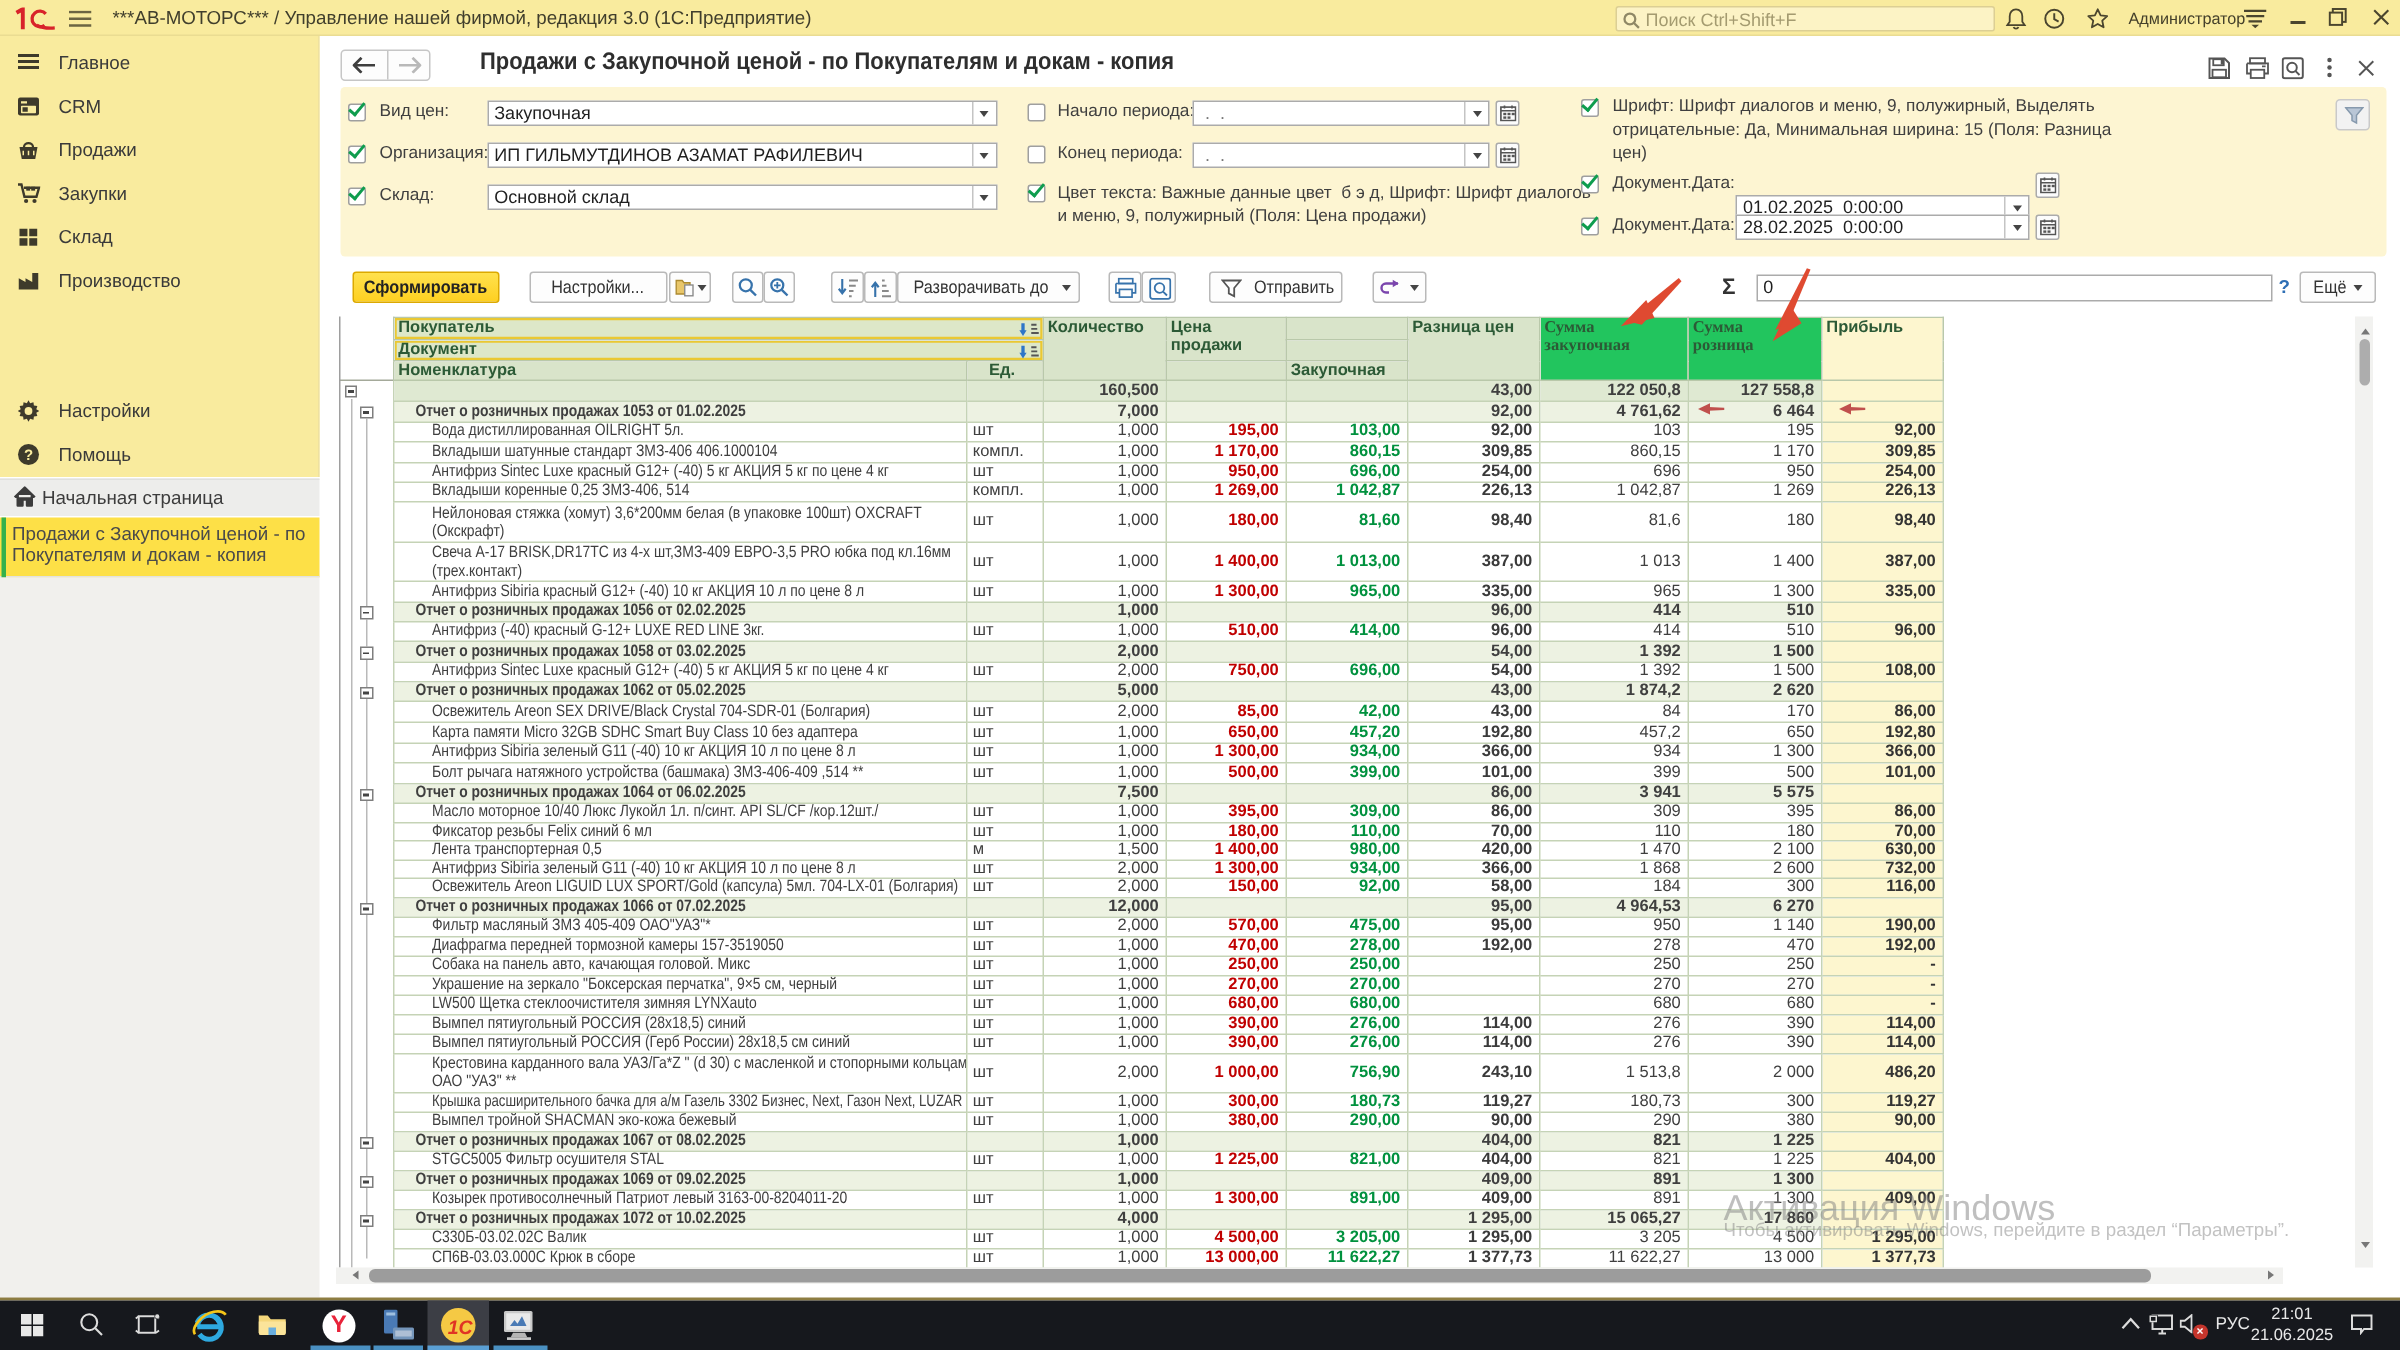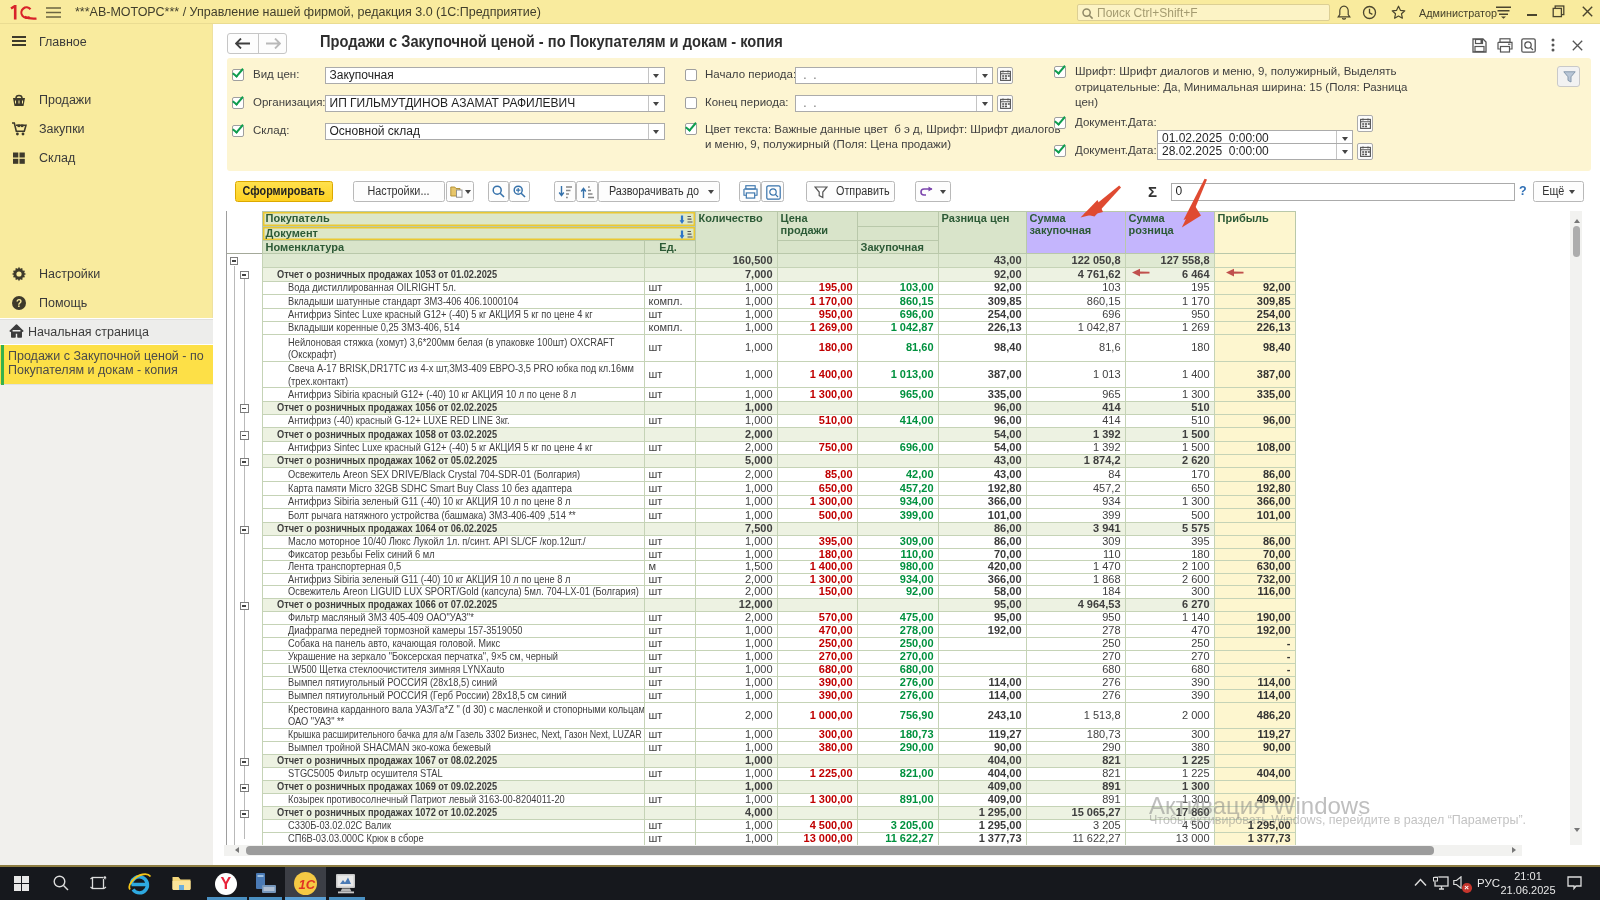--- a/index.html
+++ b/index.html
@@ -85,21 +85,21 @@
 .gt { font-weight:bold; color:#1e5c40; }
 table.rep td.pr { color:#c00000; font-weight:bold; }
 table.rep td.pg { color:#00913e; font-weight:bold; }
 table.rep td.db { font-weight:bold; color:#3a3a3a; }
 table.rep td.py { background:#fdf6cf; }
 table.rep td.pb { font-weight:bold; color:#333; }
 table.rep td.nm.two { white-space:normal; line-height:12.4px; padding-top:0; }
 
 table.rep td.h { background:#d9e4ca; border:1px solid #b9c8aa; font-size:11px; font-weight:bold;
   color:#2c5a36; vertical-align:top; padding:0 3px; white-space:normal; line-height:12px; }
-table.rep td.h.dk { background:#c4b5fd; }
+table.rep td.h.dk { background:#22c55e;font-family:Liberation Serif, serif; }
 table.rep td.h.hy { background:#fdf6cf; color:#2c5a36; }
 table.rep td.h.sel { background:#dde7c8; box-shadow:inset 0 0 0 1.5px #eac832; position:relative; }
 .sorti { position:absolute; right:2px; top:2.5px; }
 .xbox { position:absolute; width:8.5px; height:8.5px; background:#fff; border:1px solid #7e7e7e; }
 .xbox span { position:absolute; left:1.2px; top:2.6px; width:4px; height:1.4px; background:#444; }
 .vline { position:absolute; background:#b9b9b9; width:1px; }
 
 
 .sb { position:absolute; background:#f2f2f0; }
 .sbthumb { position:absolute; background:#adadad; border-radius:4px; }
@@ -158,20 +158,29 @@
       <path d="M0.8 0.8 L10.2 10.2 M10.2 0.8 L0.8 10.2" stroke="#4a452e" stroke-width="1.4"></path>
     </svg>
 </div>
 
 <div id="sidebar">
 <div class="mi" style="top:4px">
       <span class="mic"><svg width="16" height="16" viewBox="0 0 16 16">
           <path d="M1 3h14M1 7h14M1 11h14" stroke="#3e3a2b" stroke-width="2"></path>
         </svg></span>
       <span class="mil">Главное</span>
+    </div>
+<div class="mi" style="top:33px">
+      <span class="mic"><svg width="16" height="16" viewBox="0 0 16 16">
+          <rect x="1" y="2" width="14" height="12" rx="1.5" fill="#3e3a2b"></rect>
+          <rect x="3" y="4.5" width="4" height="1.5" fill="#f9eb9e"></rect>
+          <rect x="3" y="7.5" width="10" height="5" rx="0.5" fill="#f9eb9e"></rect>
+          <rect x="4" y="8.5" width="3.5" height="3" fill="#3e3a2b"></rect>
+        </svg></span>
+      <span class="mil">CRM</span>
     </div>
 <div class="mi" style="top:62px">
       <span class="mic"><svg width="16" height="16" viewBox="0 0 16 16">
           <path d="M2 6 h12 l-1.5 8 h-9 z" fill="#3e3a2b"></path>
           <path d="M5 6 C5 2.5 11 2.5 11 6" fill="none" stroke="#3e3a2b" stroke-width="1.5"></path>
           <path d="M4.5 8.5 v3 M8 8.5 v3 M11.5 8.5 v3" stroke="#f9eb9e" stroke-width="1"></path>
         </svg></span>
       <span class="mil">Продажи</span>
     </div>
 <div class="mi" style="top:120px">
@@ -185,20 +194,26 @@
     </div>
 <div class="mi" style="top:91px">
       <span class="mic"><svg width="16" height="16" viewBox="0 0 16 16">
           <path d="M1 2 h2.3 l2 8.2 h8 l1.7 -6 h-10" fill="none" stroke="#3e3a2b" stroke-width="1.6"></path>
           <circle cx="6.4" cy="13" r="1.4" fill="#3e3a2b"></circle>
           <circle cx="12" cy="13" r="1.4" fill="#3e3a2b"></circle>
           <rect x="6.5" y="3.5" width="2.6" height="2.6" fill="#3e3a2b"></rect>
           <rect x="9.8" y="3.5" width="2.6" height="2.6" fill="#3e3a2b"></rect>
         </svg></span>
       <span class="mil">Закупки</span>
+    </div>
+<div class="mi" style="top:149px">
+      <span class="mic"><svg width="16" height="16" viewBox="0 0 16 16">
+          <path d="M1.5 14 V6.5 L6 9 V6.5 L10.5 9 V3 h4 V14 z" fill="#3e3a2b"></path>
+        </svg></span>
+      <span class="mil">Производство</span>
     </div>
 <div class="mi" style="top:236px">
       <span class="mic"><svg width="16" height="16" viewBox="0 0 16 16">
           <path d="M8 0.8 l1.1 2 2.2-0.7 0.3 2.3 2.3 0.3-0.7 2.2 2 1.1-2 1.1 0.7 2.2-2.3 0.3-0.3 2.3-2.2-0.7-1.1 2-1.1-2-2.2 0.7-0.3-2.3-2.3-0.3 0.7-2.2-2-1.1 2-1.1-0.7-2.2 2.3-0.3 0.3-2.3 2.2 0.7z" fill="#3e3a2b"></path>
           <circle cx="8" cy="8" r="2.6" fill="#f9eb9e"></circle>
         </svg></span>
       <span class="mil">Настройки</span>
     </div>
 <div class="mi" style="top:265px">
       <span class="mic"><svg width="16" height="16" viewBox="0 0 16 16">

